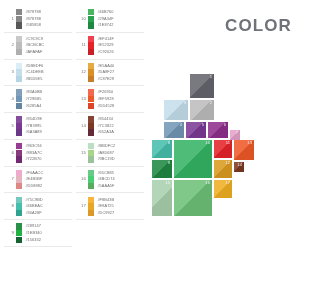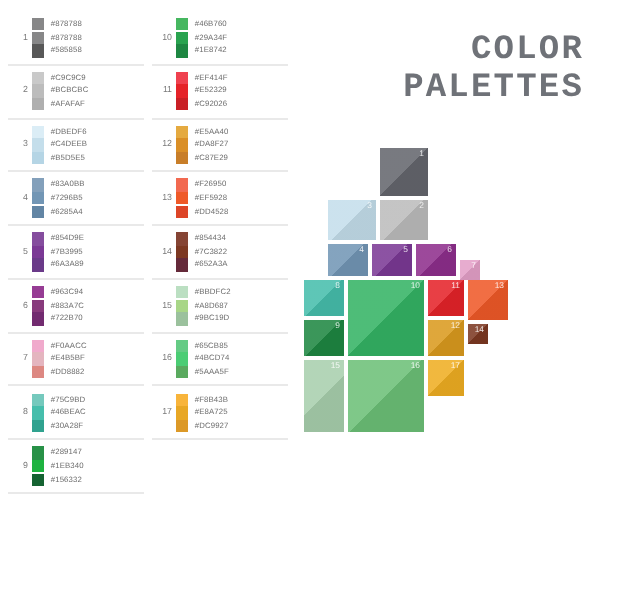--- a/index.html
+++ b/index.html
@@ -55,21 +55,21 @@
   #title{
     position:absolute;
     right:8px;top:16px;
     text-align:right;
     color:#6f7278;
     font-size:17px;
     font-weight:bold;
     letter-spacing:1.1px;
     line-height:1.12;
   }
-  #title span{display:block;font-family:Liberation Mono, monospace;}
+  #title span{display:block;}
 
   
   #mosaic{position:absolute;left:152px;top:72px;width:148px;height:160px;}
   .tile{
     position:absolute;
     overflow:hidden;
   }
   .tile .sheen{
     position:absolute;inset:0;
     background:linear-gradient(135deg,rgba(255,255,255,.13) 0%,rgba(255,255,255,.13) 49.5%,rgba(0,0,0,.075) 50%,rgba(0,0,0,.075) 100%);
@@ -377,21 +377,20 @@
           <div class="srow">
             <div class="chip" style="background: rgb(220, 153, 39);"></div>
             <div class="hex">#DC9927</div>
           </div>
         </div>
       </div>
     </div>
 
   <div id="title" style="color: rgb(111, 114, 120);">
     <span>COLOR</span>
-    <span>PALETTES</span>
   </div>
 
   <div id="mosaic">
       <div class="tile" style="left: 38px; top: 2px; width: 24px; height: 24px; background: rgb(100, 102, 109);">
         <div class="sheen"></div>
         <div class="tnum">1</div>
       </div>
       <div class="tile" style="left: 38px; top: 28px; width: 24px; height: 20px; background: rgb(188, 188, 188);">
         <div class="sheen"></div>
         <div class="tnum">2</div>

